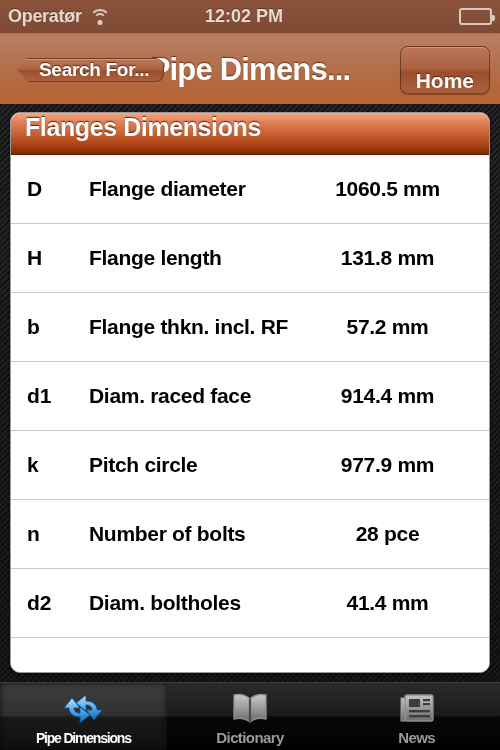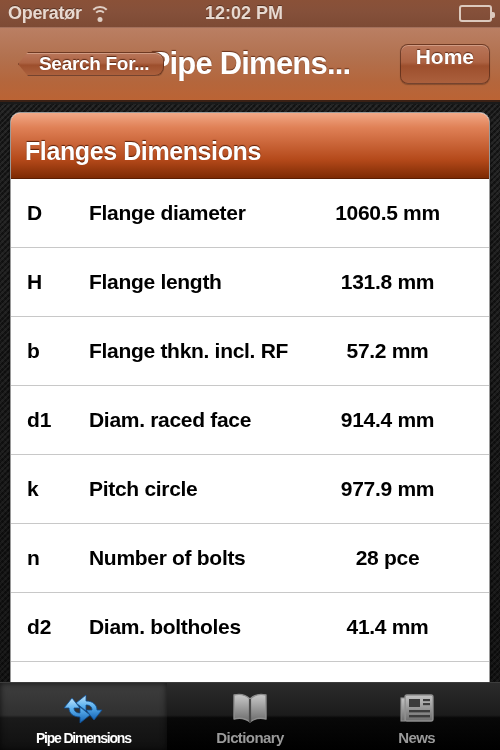--- a/index.html
+++ b/index.html
@@ -5,21 +5,21 @@
   * { margin:0; padding:0; box-sizing:border-box; }
   html,body { width:500px; height:750px; overflow:hidden; }
   body {
     font-family:"Liberation Sans", sans-serif;
     background:#1a1a1a;
     position:relative;
   }
 
   
   .status-bar{
-    height:28px; width:100%;
+    height:34px; width:100%;
     background:linear-gradient(to bottom,#8a5138 0%,#85503a 45%,#7d4a34 100%);
     display:flex; align-items:center;
     padding:0 8px;
     position:relative;
     border-bottom:1px solid #a3705c;
   }
   .sb-left{ display:flex; align-items:center; gap:7px; }
   .sb-carrier{
     color:#e8d9d0; font-size:18px; font-weight:bold;
     letter-spacing:-0.3px;
@@ -83,21 +83,21 @@
     text-shadow:0 -1px 1px rgba(70,25,8,.8);
     background:linear-gradient(to bottom,#b9765a 0%,#ad6343 45%,#9d4f2d 55%,#ab603d 100%);
     border:1px solid rgba(60,25,12,.55);
     border-radius:6px 9px 9px 6px;
     box-shadow:inset 0 1px 0 rgba(255,225,210,.35), 0 1px 1px rgba(0,0,0,.25);
     clip-path:polygon(0% 50%, 10px 0%, 100% 0%, 100% 100%, 10px 100%);
     white-space:nowrap;
   }
   .home-btn{
     position:relative; z-index:2;
-    height:40px; display:flex; align-items:flex-start; justify-content:center;
+    height:48px; display:flex; align-items:flex-end; justify-content:center;
     padding:0 15px;
     color:#fff; font-size:21px; font-weight:bold;
     text-shadow:0 -1px 1px rgba(70,25,8,.8);
     background:linear-gradient(to bottom,#b9765a 0%,#ad6343 45%,#9d4f2d 55%,#ab603d 100%);
     border:1px solid rgba(60,25,12,.55);
     border-radius:8px;
     box-shadow:inset 0 1px 0 rgba(255,225,210,.35), 0 1px 1px rgba(0,0,0,.25);
     white-space:nowrap;
   }
 
@@ -112,24 +112,24 @@
     overflow:hidden;
   }
   .table-card{
     background:#fff;
     border:1px solid #9a9a9a;
     border-radius:10px;
     overflow:hidden;
     box-shadow:0 1px 3px rgba(0,0,0,.6);
   }
   .section-header{
-    height:66px;
+    height:42px;
     background:linear-gradient(to bottom,#f2a886 0%,#e08157 22%,#b4491a 72%,#7d2a03 100%);
-    display:flex; align-items:flex-end;
-    padding:12px 14px;
+    display:flex; align-items:flex-start;
+    padding:0 14px;
     border-bottom:1px solid #5c1e02;
   }
   .section-header-title{
     color:#fff; font-size:25px; font-weight:bold;
     letter-spacing:-0.4px;
     text-shadow:0 -1px 1px rgba(70,20,0,.85);
   }
   .row{
     height:69px;
     display:flex; align-items:center;

